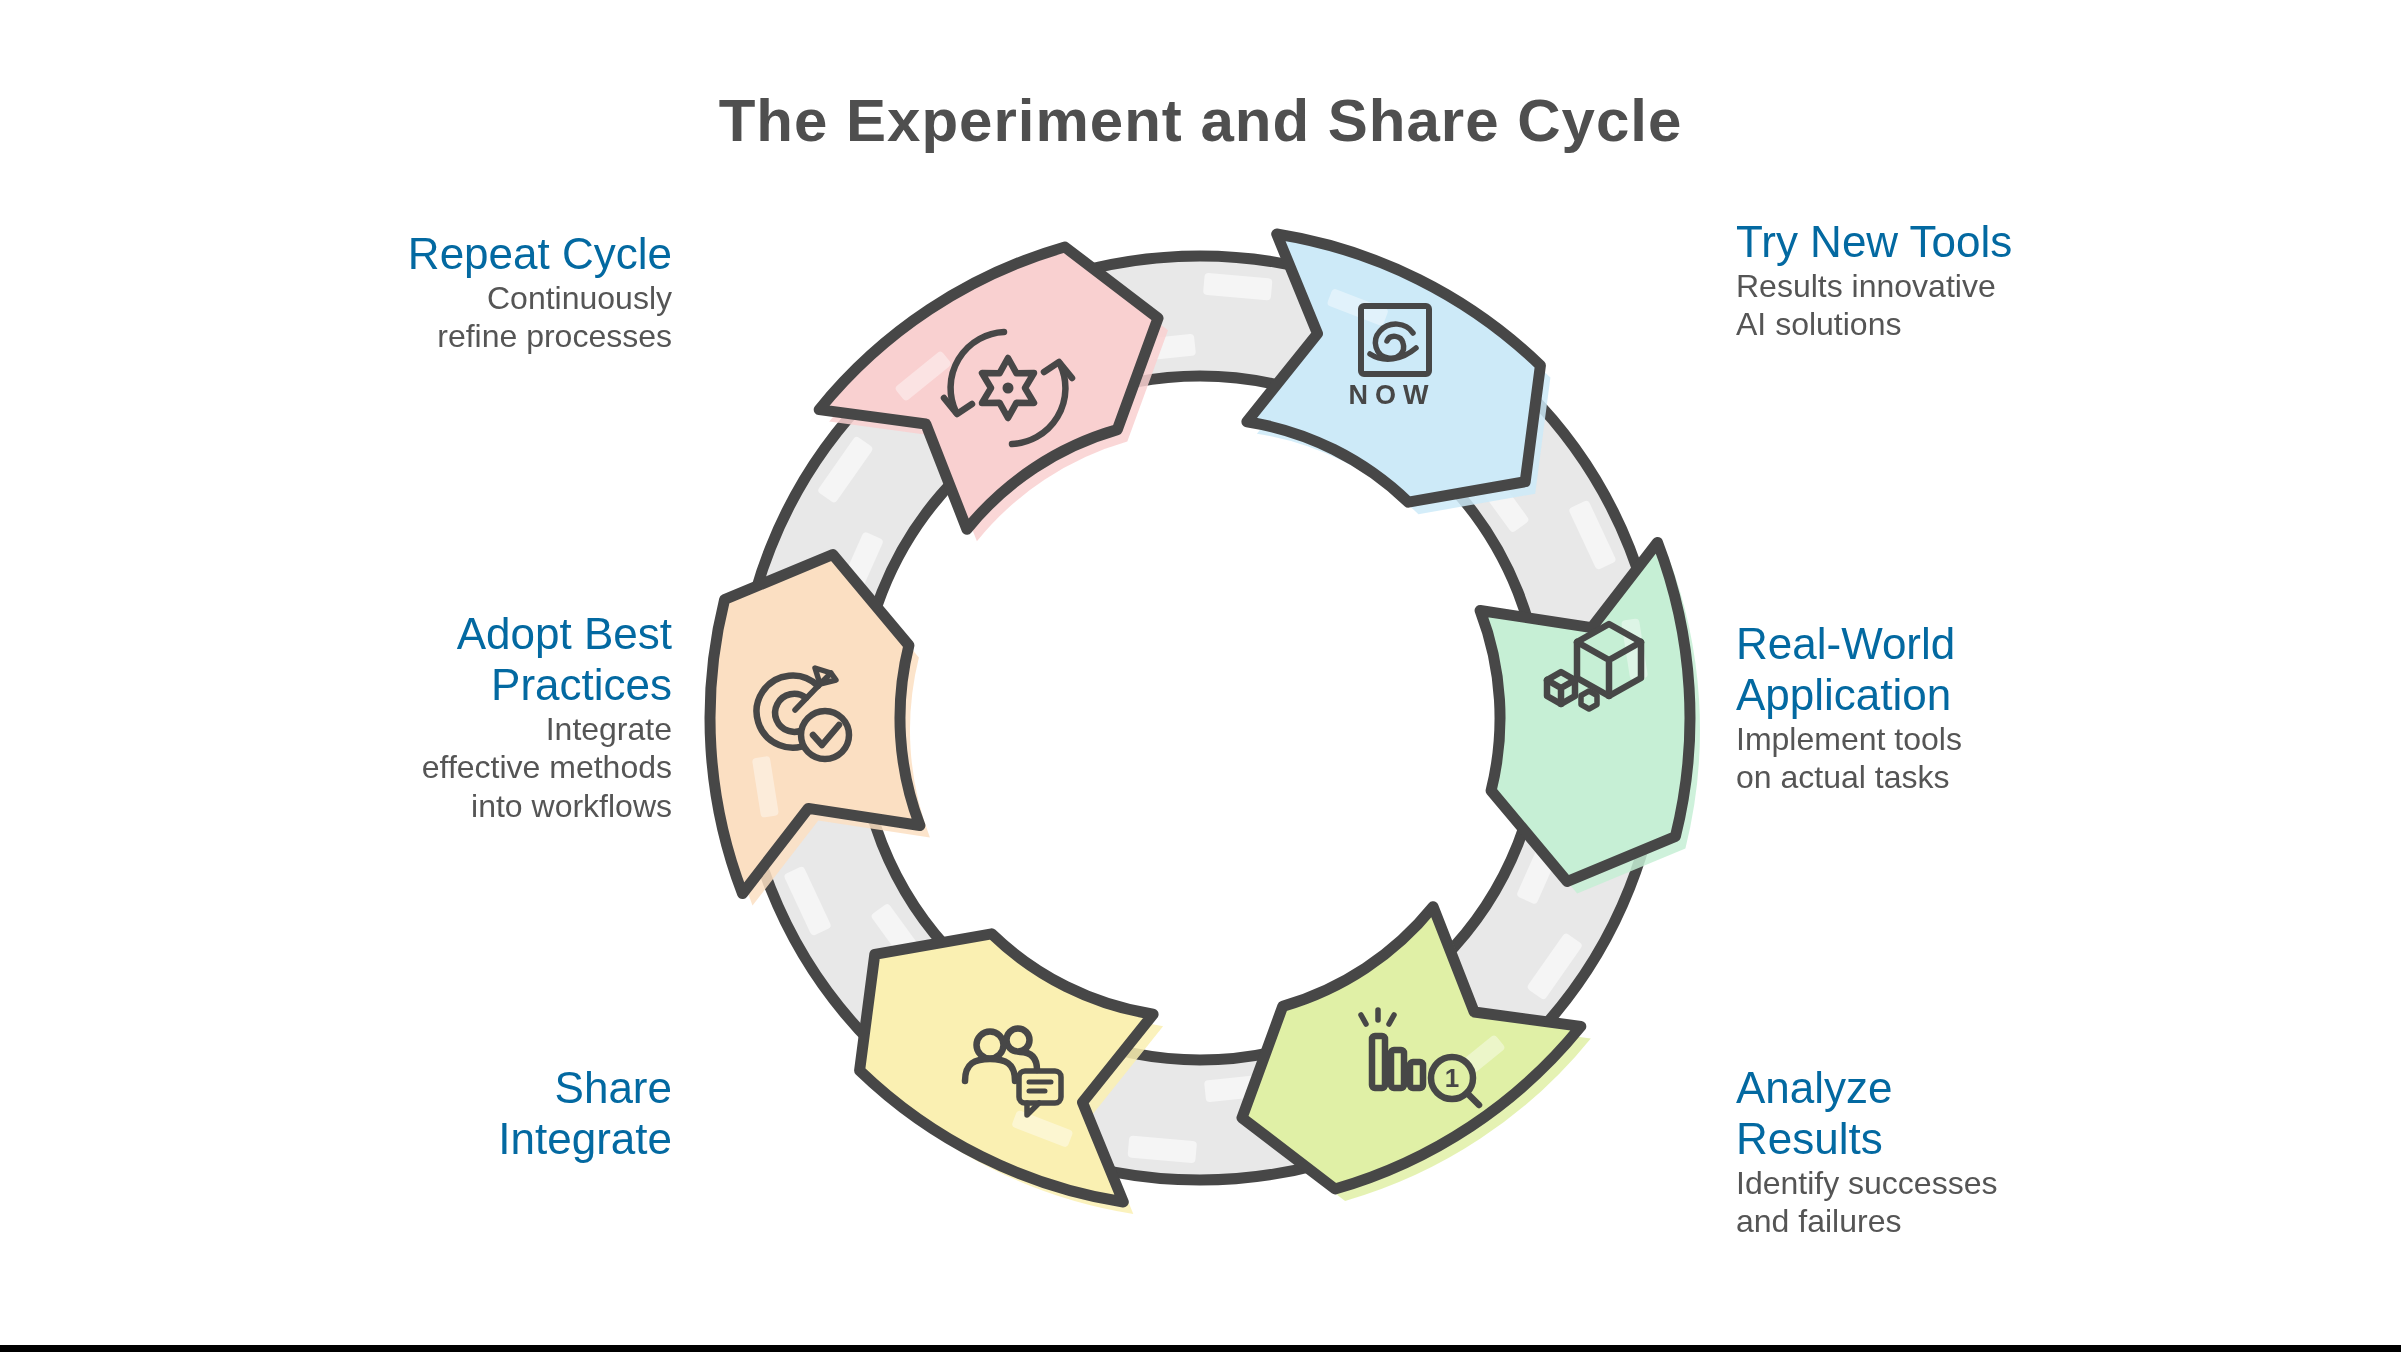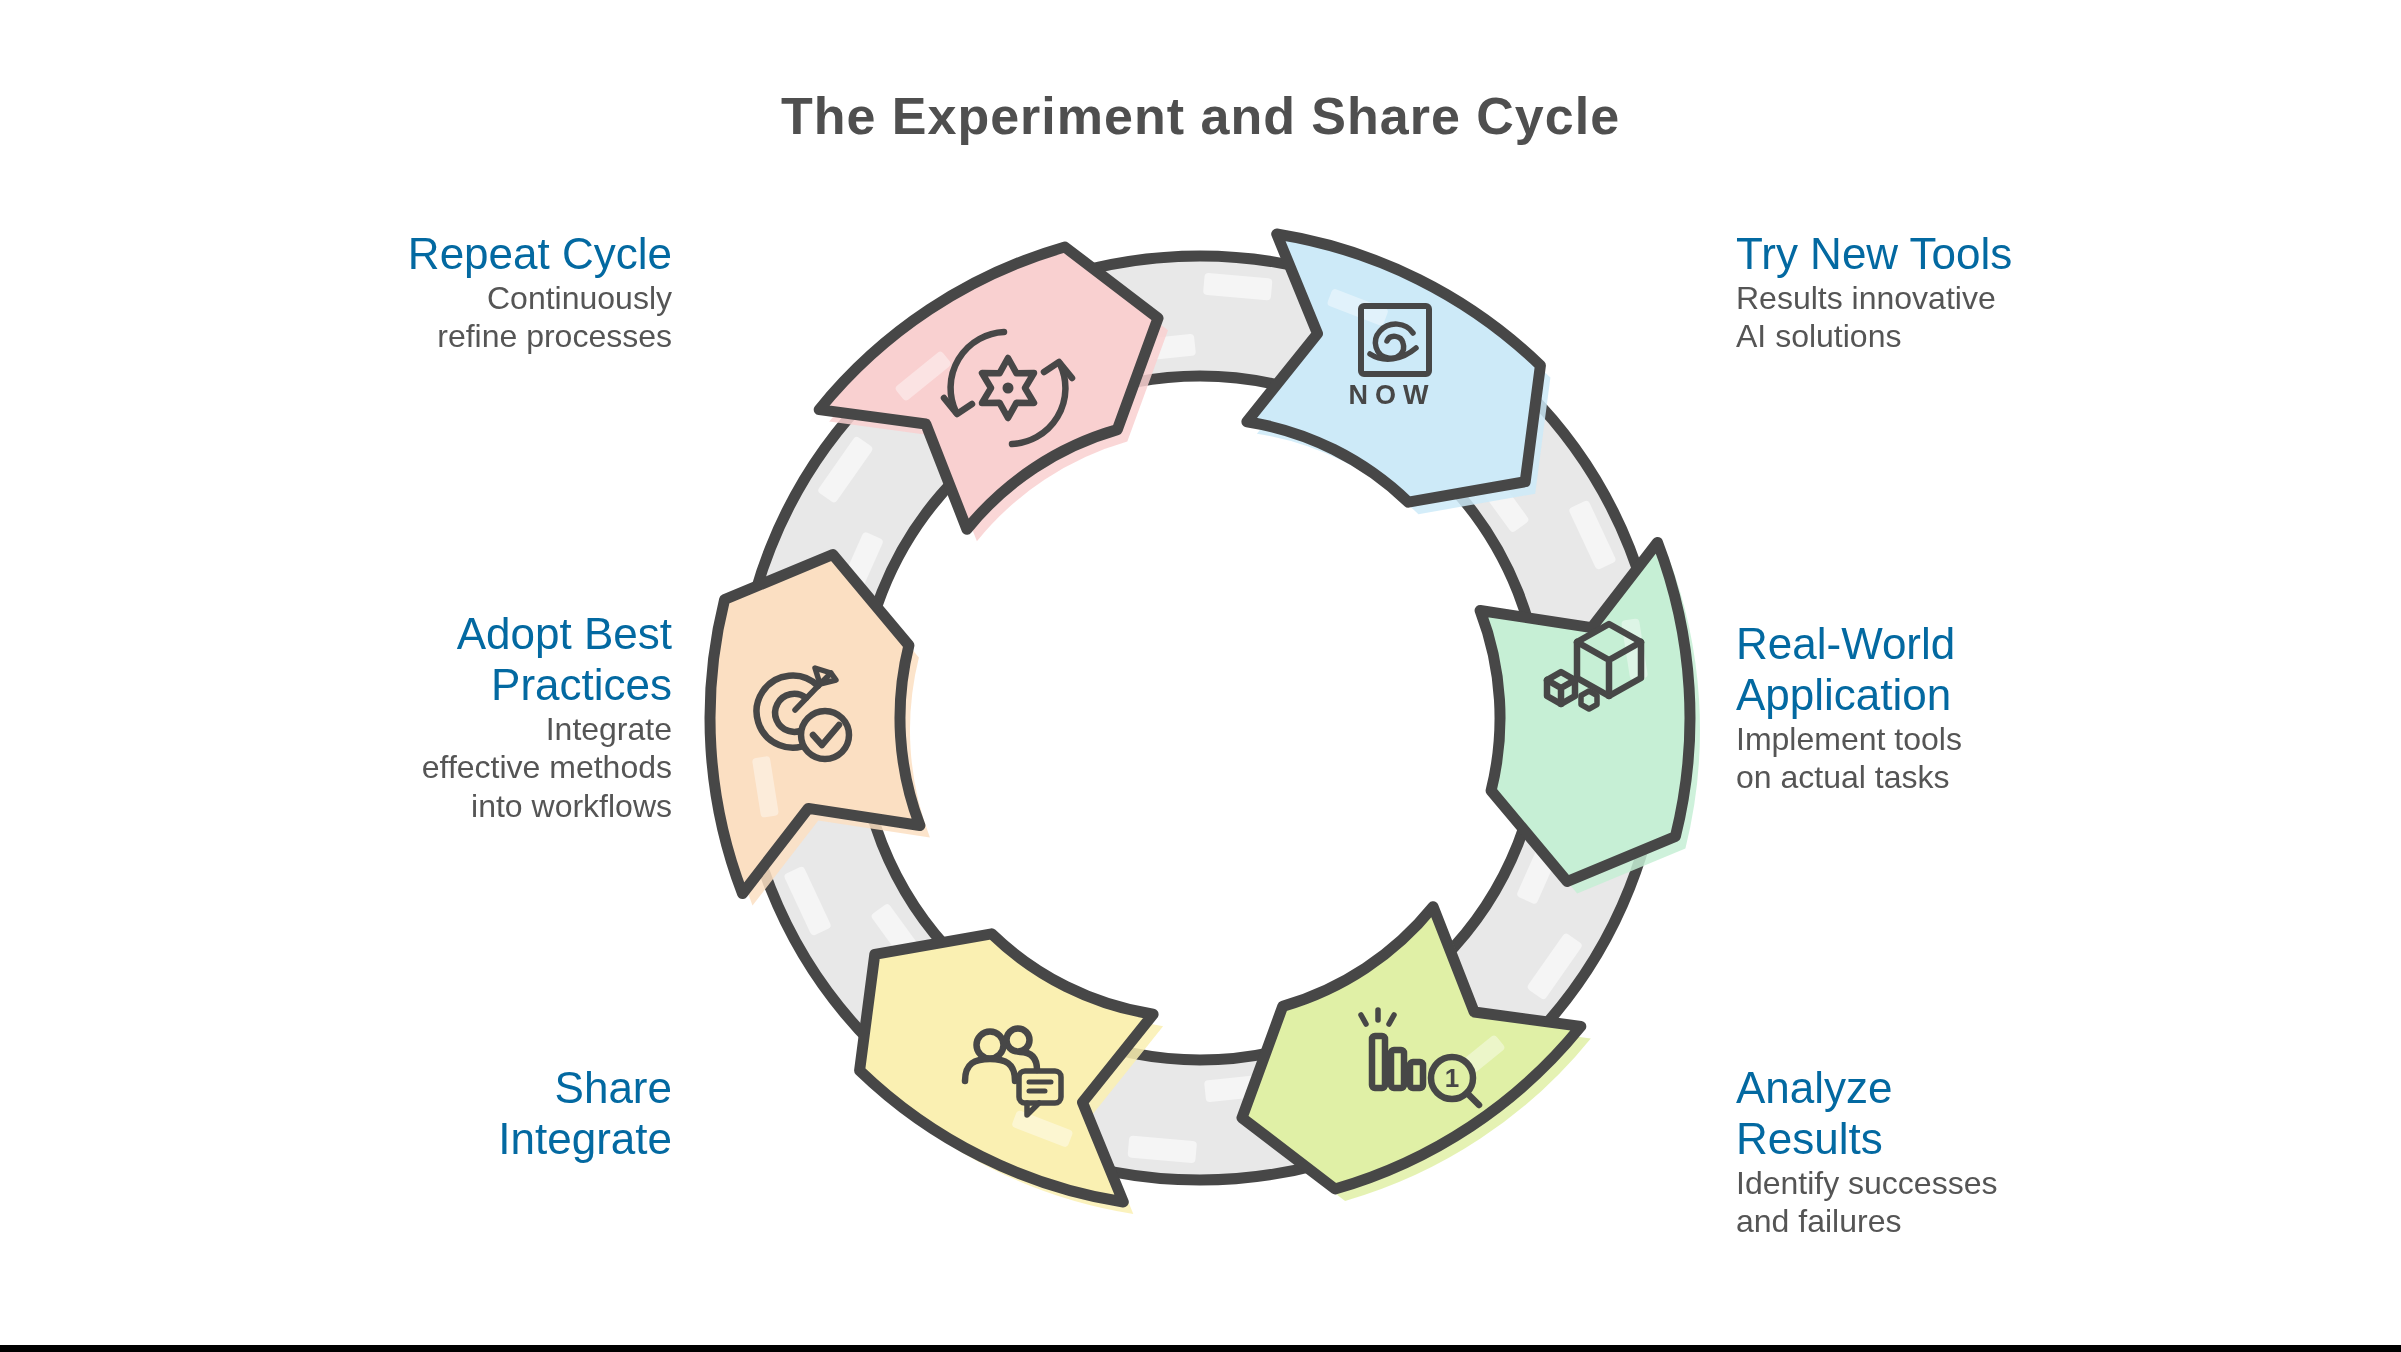--- a/index.html
+++ b/index.html
@@ -1,19 +1,19 @@
 <!DOCTYPE html>
 <html><head>
 <meta charset="utf-8">
 <style>
   html,body{margin:0;padding:0;background:#fff;}
   body{width:2401px;height:1352px;overflow:hidden;font-family:"Liberation Sans",sans-serif;color:#4d4d4d;}
   .canvas{position:relative;width:2401px;height:1352px;background:#fff;}
   .page-title{position:absolute;top:86px;left:0;width:100%;text-align:center;
-    font-size:52px;font-weight:bold;letter-spacing:1px;color:#4f4f4f;margin:0;}
+    font-size:60px;font-weight:bold;letter-spacing:1px;color:#4f4f4f;margin:0;}
   svg.ring{position:absolute;left:0;top:0;width:2401px;height:1352px;}
   .label{position:absolute;}
   .label .t{font-size:44px;line-height:1.16;color:#0369a1;white-space:pre-line;}
   .label .d{font-size:32px;line-height:1.2;color:#555;white-space:pre-line;}
   .label.left{right:1729px;text-align:right;}
   .label.right{left:1736px;text-align:left;}
   .ic{fill:none;stroke:#474747;stroke-width:6.5;stroke-linecap:round;stroke-linejoin:round;}
   .icn-text{fill:#474747;stroke:none;font:bold 27px "Liberation Sans",sans-serif;
     text-anchor:middle;letter-spacing:7px;}
   .icn-badge{fill:#474747;stroke:none;font:bold 26px "Liberation Sans",sans-serif;text-anchor:middle;}
@@ -127,21 +127,21 @@
 Practices</div>
     <div class="d">Integrate
 effective methods
 into workflows</div>
   </div>
   <div class="label left" style="top:1062px">
     <div class="t">Share
 Integrate</div>
   </div>
 
-  <div class="label right" style="top:228px">
+  <div class="label right" style="top:216px">
     <div class="t">Try New Tools</div>
     <div class="d">Results innovative
 AI solutions</div>
   </div>
   <div class="label right" style="top:1062px">
     <div class="t">Analyze
 Results</div>
     <div class="d">Identify successes
 and failures</div>
   </div>

